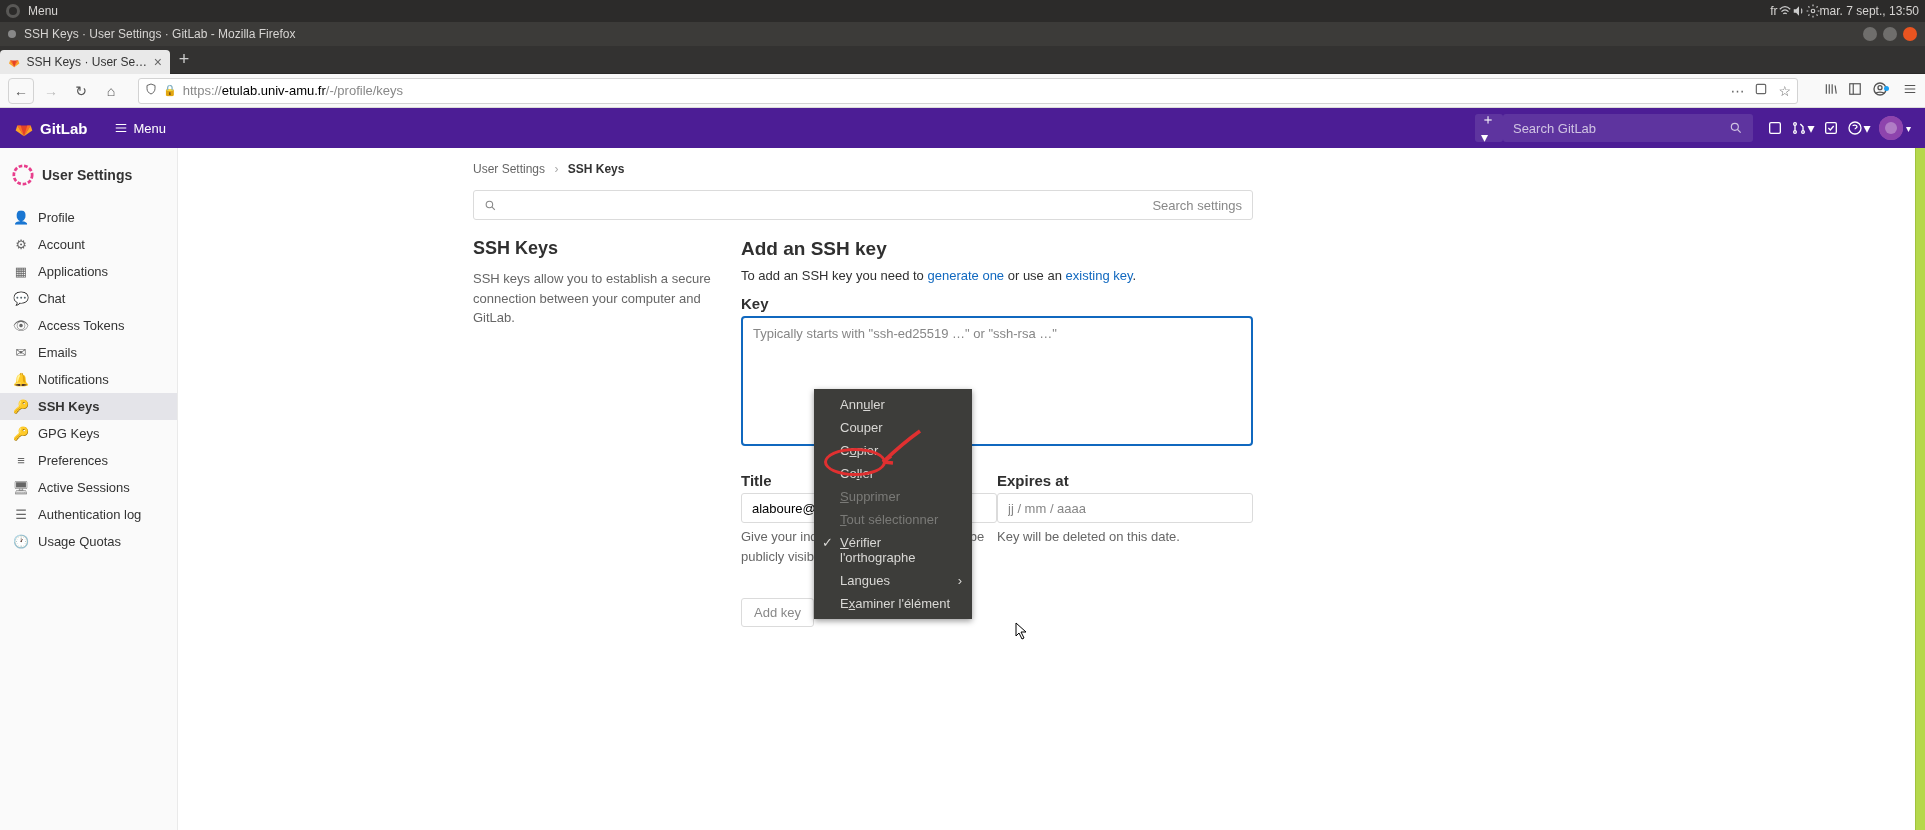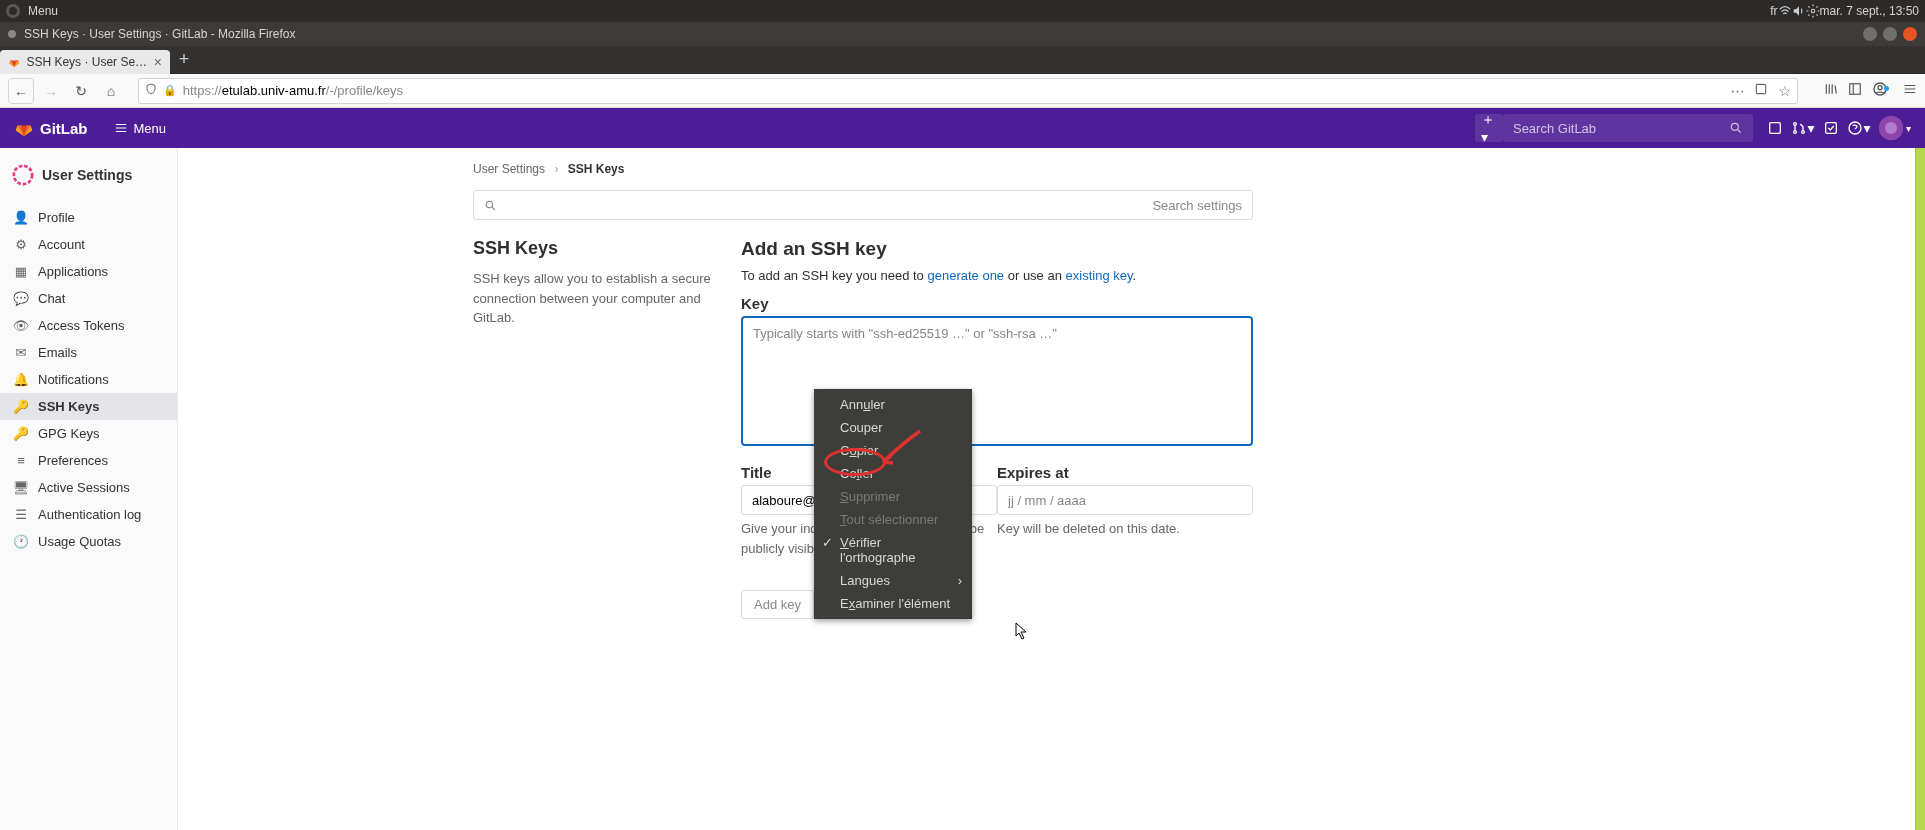--- a/index.html
+++ b/index.html
@@ -81,21 +81,21 @@
 
 .right-col .sect-title { font-size: 19px; font-weight: 600; margin-bottom: 8px; color: #303030; }
 .right-col .help-text { font-size: 13px; color: #303030; margin-bottom: 12px; }
 .right-col .help-text a { color: #1068bf; text-decoration: none; }
 .right-col .field-label { font-size: 15px; font-weight: 600; color: #303030; margin-bottom: 4px; }
 .right-col .sub { font-size: 13px; color: #666; line-height: 1.5; margin-bottom: 8px; }
 
 .key-box { width: 100%; height: 130px; border: 2px solid #1068bf; border-radius: 4px; padding: 8px 10px; font-size: 13px; resize: none; outline: none; font-family: inherit; margin-bottom: 12px; }
 .key-box::placeholder { color: #868686; }
 
-.two-inputs { display: flex; margin-top: 2px; }
+.two-inputs { display: flex; margin-top: 10px; }
 .two-inputs .col-i { flex: 1; }
 .input-text { width: 100%; height: 30px; border: 1px solid #dbdbdb; border-radius: 3px; padding: 0 10px; font-size: 13px; outline: none; margin-bottom: 4px; }
 .input-text::placeholder { color: #868686; }
 
 .add-key-btn { margin-top: 24px; padding: 6px 12px; border: 1px solid #dbdbdb; border-radius: 3px; background: #fff; color: #888; font-size: 13px; cursor: not-allowed; }
 
 
 .page-scroll { position: absolute; right: 0; top: 148px; width: 10px; height: 682px; background: #b5d84c; border-left: 1px solid #a0c23e; }
 
 

